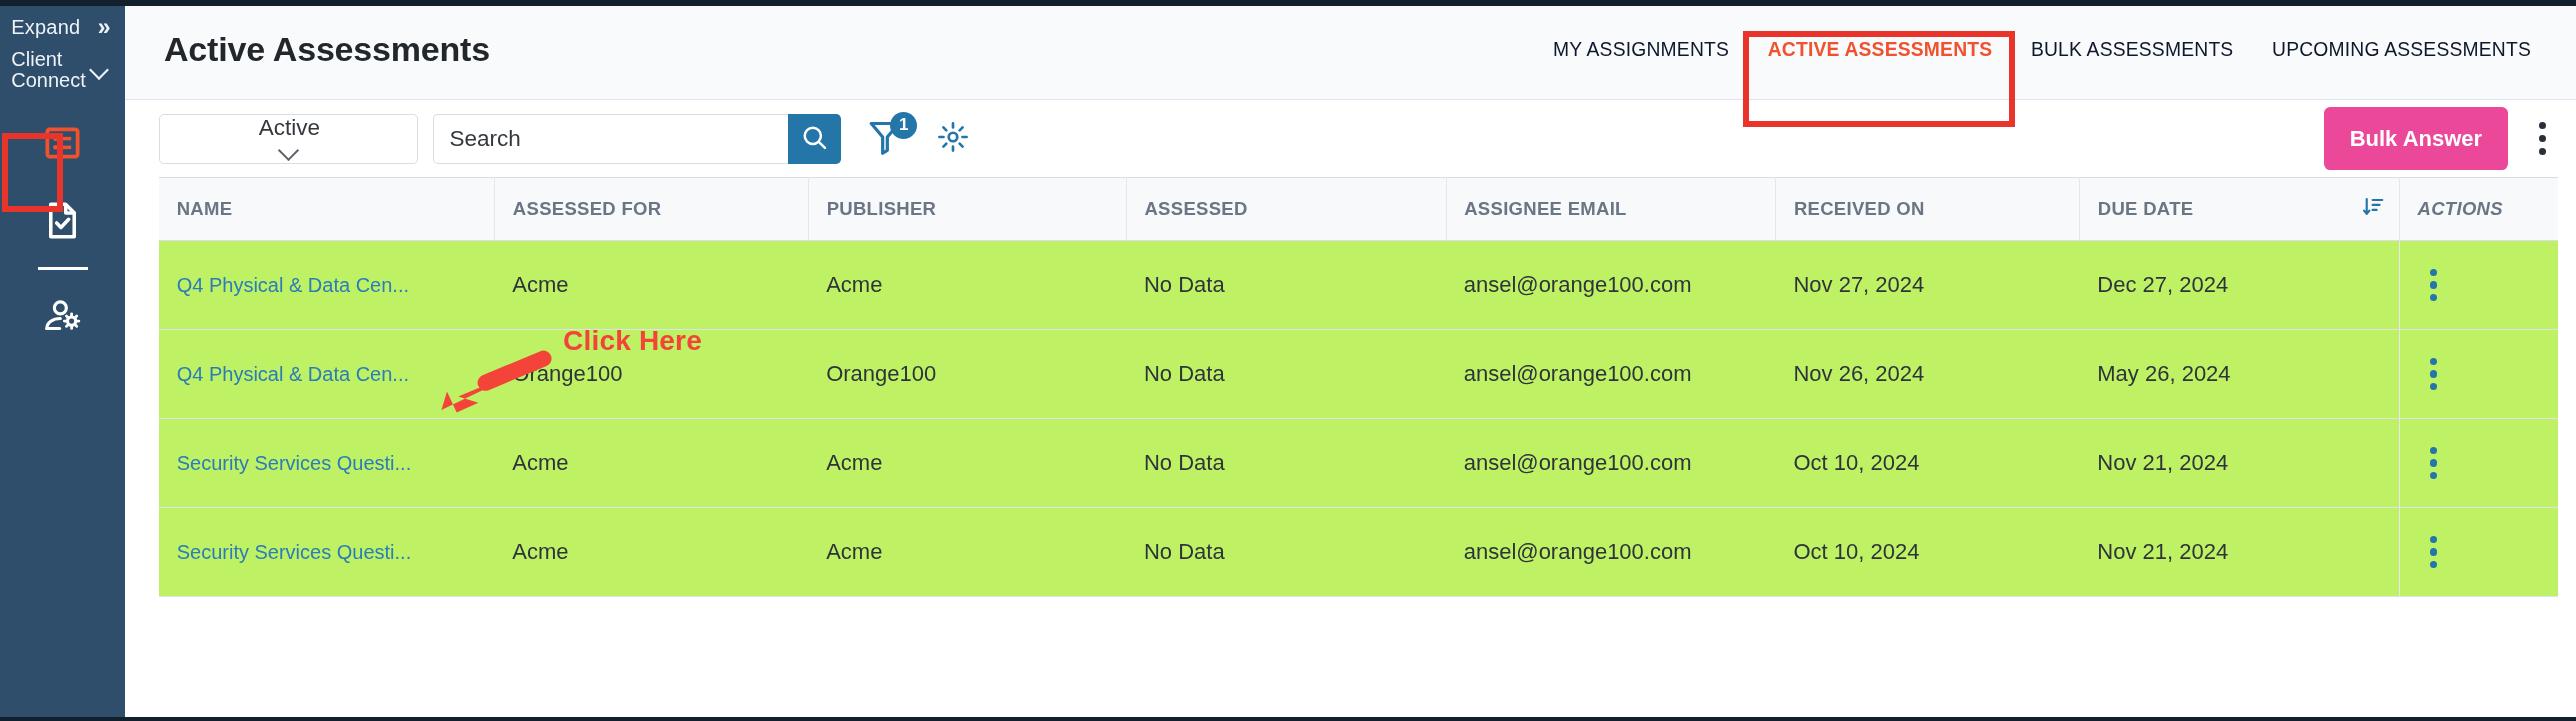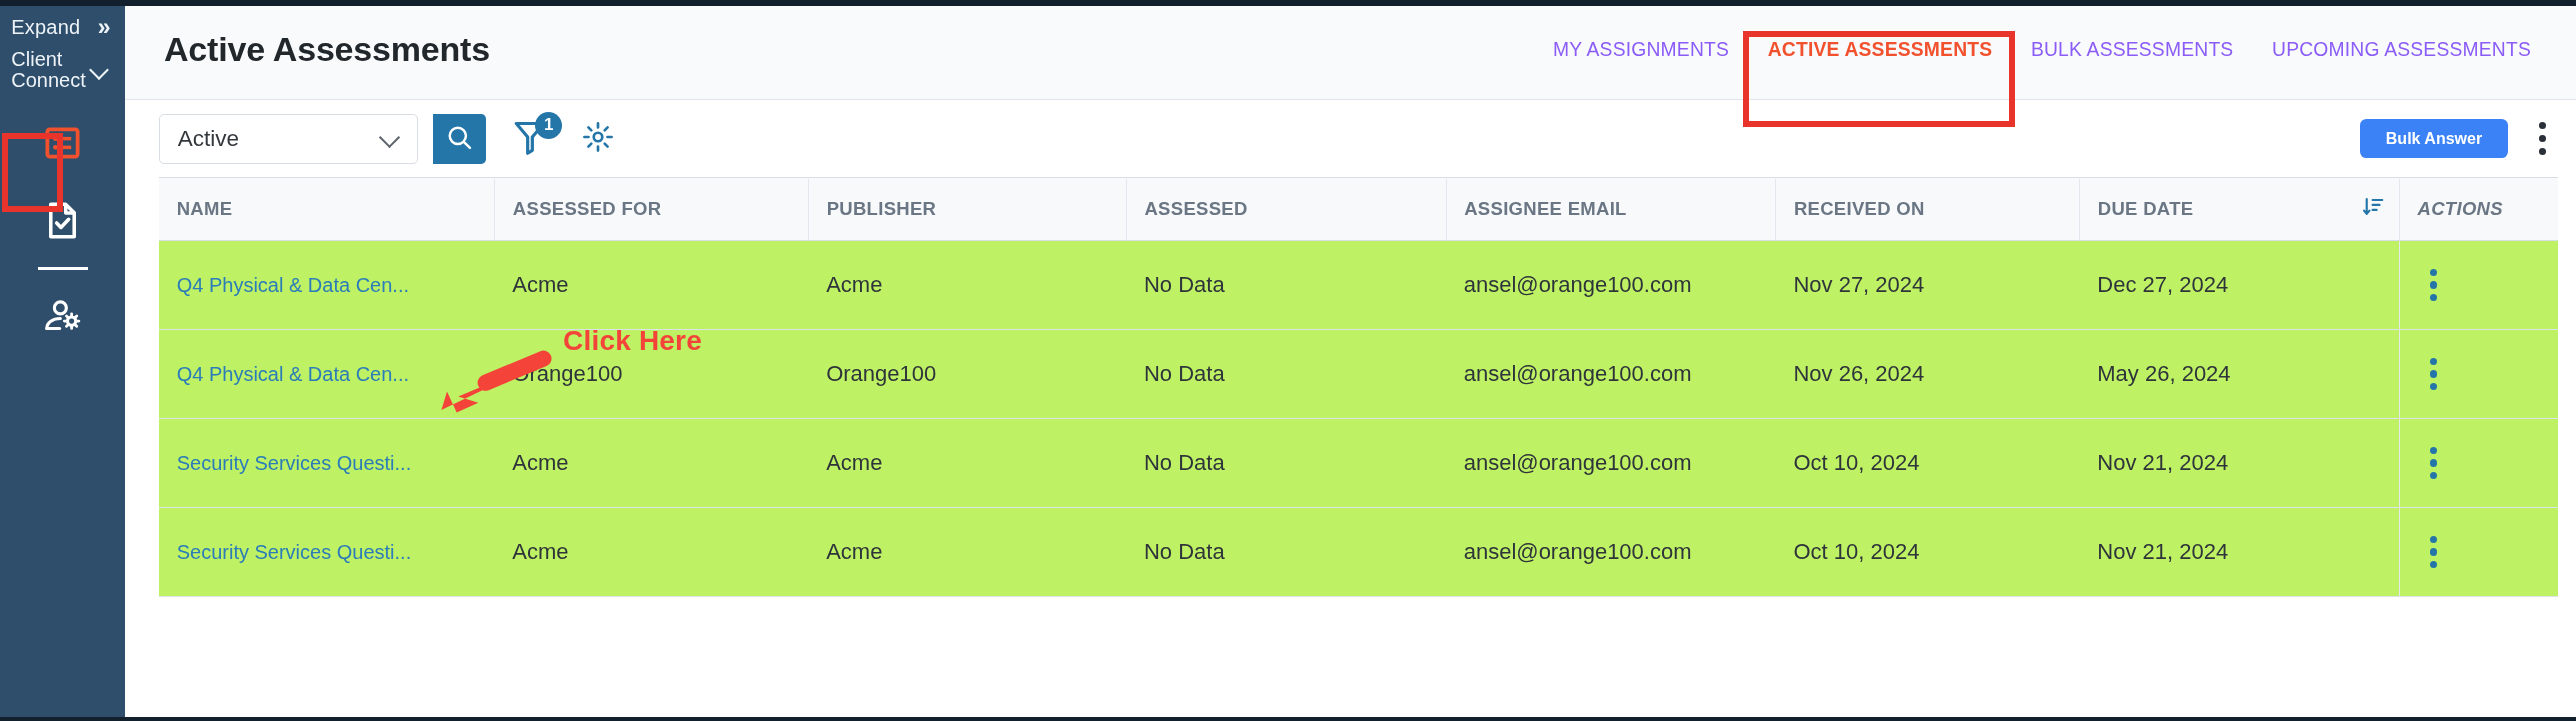--- a/index.html
+++ b/index.html
@@ -148,21 +148,21 @@
   }
   .tabs {
     display: flex;
     align-items: center;
     gap: 0px;
     padding-right: 8px;
     position: relative;
   }
   .tab {
     font-size: 19.3px;
-    color: #8b5cf6;
+    color: #0f172a;
     letter-spacing: 0.2px;
     font-weight: 400;
     cursor: pointer;
     padding: 0 19.3px;
     white-space: nowrap;
   }
   .tab.active {
     color: #f2512e;
     font-weight: 700;
   }
@@ -186,20 +186,21 @@
     width: 259px;
     height: 50px;
     border: 1.6px solid #d8dde4;
     border-radius: 4.8px;
     background: #ffffff;
     display: flex;
     align-items: center;
     justify-content: space-between;
     padding: 0 16px 0 17.7px;
     cursor: pointer;
+    flex-direction: column;
   }
   .select-box .val {
     font-size: 22.5px;
     color: #33383d;
   }
   .select-box .caret {
     width: 21px; height: 21px;
     position: relative;
   }
   .select-box .caret::after {
@@ -265,26 +266,26 @@
   .gear-wrap {
     margin-left: 27px;
     width: 39px; height: 50px;
     display:flex; align-items:center; justify-content:center;
     cursor: pointer;
   }
 
   .toolbar-spacer { flex: 1 1 auto; }
 
   .bulk-btn {
-    height: 39px;
-    background: #3b82f6;
+    height: 63px;
+    background: #ec4899;
     color: #ffffff;
     border: none;
     border-radius: 6.4px;
-    font-size: 16px;
+    font-size: 22px;
     font-weight: 700;
     padding: 0 26px;
     cursor: pointer;
     font-family: "Liberation Sans", sans-serif;
   }
   .kebab-top {
     margin-left: 21px;
     margin-right: 3.2px;
     width: 26px;
     height: 50px;
@@ -471,20 +472,21 @@
     </header>
 
     <div class="toolbar">
 
       <div class="select-box">
         <span class="val">Active</span>
         <span class="caret"></span>
       </div>
 
       <div class="search-wrap">
+        <input class="search-input" type="text" placeholder="Search" style="">
         <button class="search-btn">
           <span>
             <svg width="27" height="27" viewBox="0 0 24 24" fill="none">
               <circle cx="10.5" cy="10.5" r="7.2" stroke="#ffffff" stroke-width="2.2"></circle>
               <path d="M15.8 15.8L21.3 21.3" stroke="#ffffff" stroke-width="2.2" stroke-linecap="round"></path>
             </svg>
           </span>
         </button>
       </div>
 

